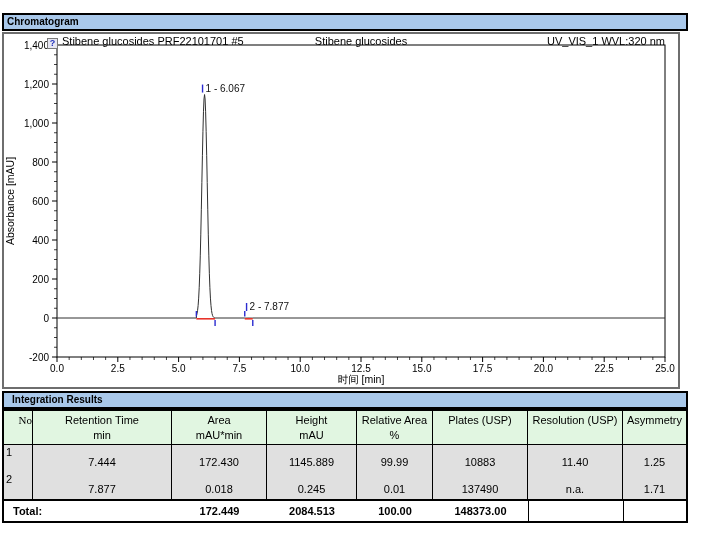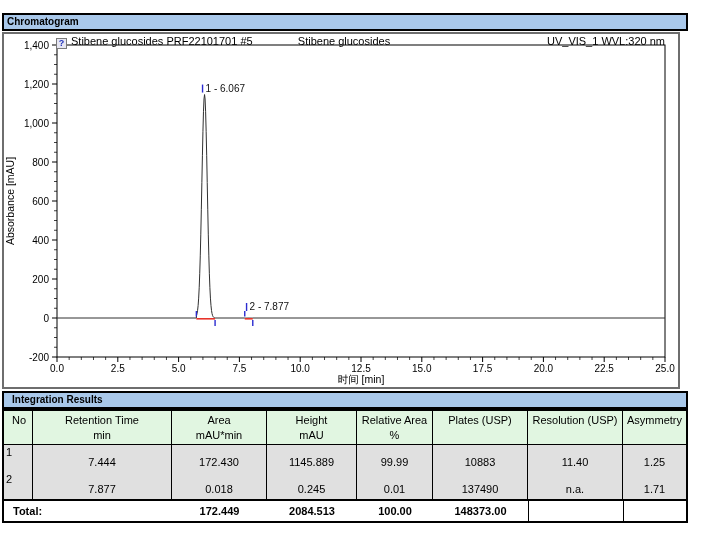--- a/index.html
+++ b/index.html
@@ -6,36 +6,36 @@
   .page{position:relative;width:715px;height:555px;background:#fff;overflow:hidden;
         font-family:"Liberation Sans",sans-serif;color:#000;}
   .section-bar{position:absolute;left:2px;width:686px;height:18px;box-sizing:border-box;
         background:#a9c8ea;border:2px solid #000;font-weight:bold;font-size:10px;
         line-height:13px;padding-left:3px;}
   #bar-chrom{top:13px;}
   #bar-integ{top:391px;padding-left:8px;}
   .chart-panel{position:absolute;left:2px;top:32px;width:678px;height:357px;box-sizing:border-box;
         background:#fff;border:2px solid #6e6e6e;}
   .chart-header{position:absolute;left:0;top:1px;width:100%;height:12px;font-size:11px;}
-  .hdr-left{position:absolute;left:52px;top:0;white-space:nowrap;}
-  .hdr-center{position:absolute;left:36px;top:0;width:608px;text-align:center;}
+  .hdr-left{position:absolute;left:43px;top:0;white-space:nowrap;}
+  .hdr-center{position:absolute;left:53px;top:0;width:608px;text-align:center;}
   .hdr-right{position:absolute;right:13px;top:0;white-space:nowrap;}
   .inj-icon{display:inline-block;width:11px;height:11px;box-sizing:border-box;margin-right:4px;
         border:1px solid #7a7a7a;background:#e6e6f2;color:#2233bb;font-size:9px;line-height:9px;
         text-align:center;vertical-align:-1px;font-weight:bold;}
   #chrom-svg{position:absolute;left:0;top:0;}
   
   .itable{position:absolute;left:2px;top:409px;width:686px;box-sizing:border-box;
         border:2px solid #000;background:#fff;font-size:11px;}
   .tgrid{display:grid;grid-template-columns:29px 139px 95px 90px 76px 95px 95px auto;}
   .thead{background:#e1f6e1;border-bottom:1px solid #000;}
   .thead .hcell{height:33px;box-sizing:border-box;border-right:1px solid #000;text-align:center;
         padding-top:2px;line-height:15px;}
   .thead .hcell:last-child{border-right:none;text-align:center;}
-  .thead .hcell.no{text-align:center;padding-left:2px;}
+  .thead .hcell.no{text-align:right;padding-left:2px;font-family:Liberation Serif, serif;}
   .tbody{background:#e0e0e0;border-bottom:2px solid #000;grid-auto-rows:27px;}
   .tbody .ncell{box-sizing:border-box;border-right:1px solid #000;padding:1px 0 0 2px;}
   .tbody .vcell{box-sizing:border-box;border-right:1px solid #000;display:flex;
         align-items:flex-end;justify-content:center;padding-bottom:4px;}
   .tbody .vcell.last,.tbody .ncell.last{border-right:none;}
   .trow-total{height:20px;font-weight:bold;background:#fff;}
   .trow-total .tcell{display:flex;align-items:center;justify-content:center;box-sizing:border-box;}
   .trow-total .tlabel{grid-column:1/3;justify-content:flex-start;padding-left:3px;margin-left:6px;}
   .trow-total .boxed{border-left:1px solid #000;}
 </style>

